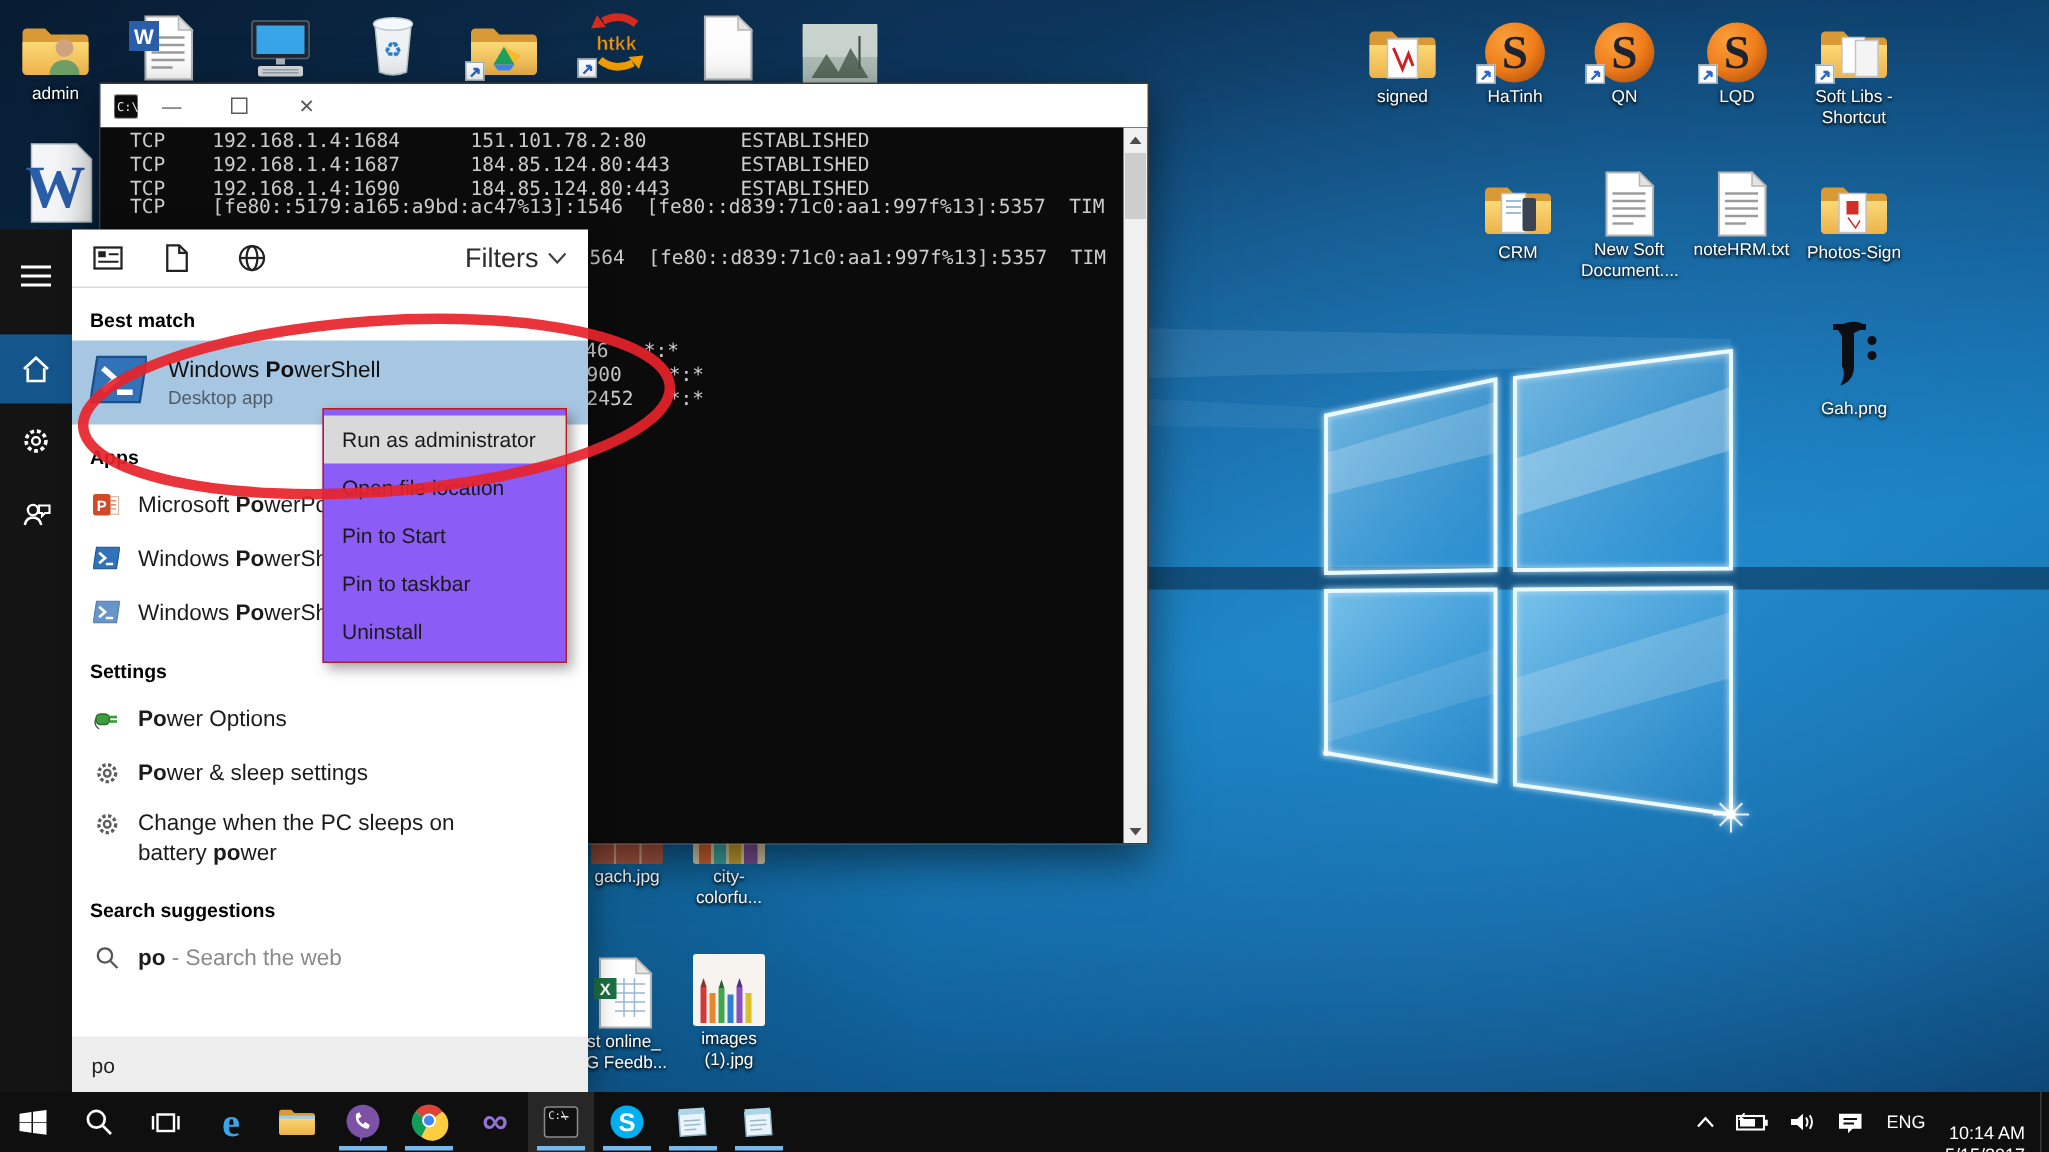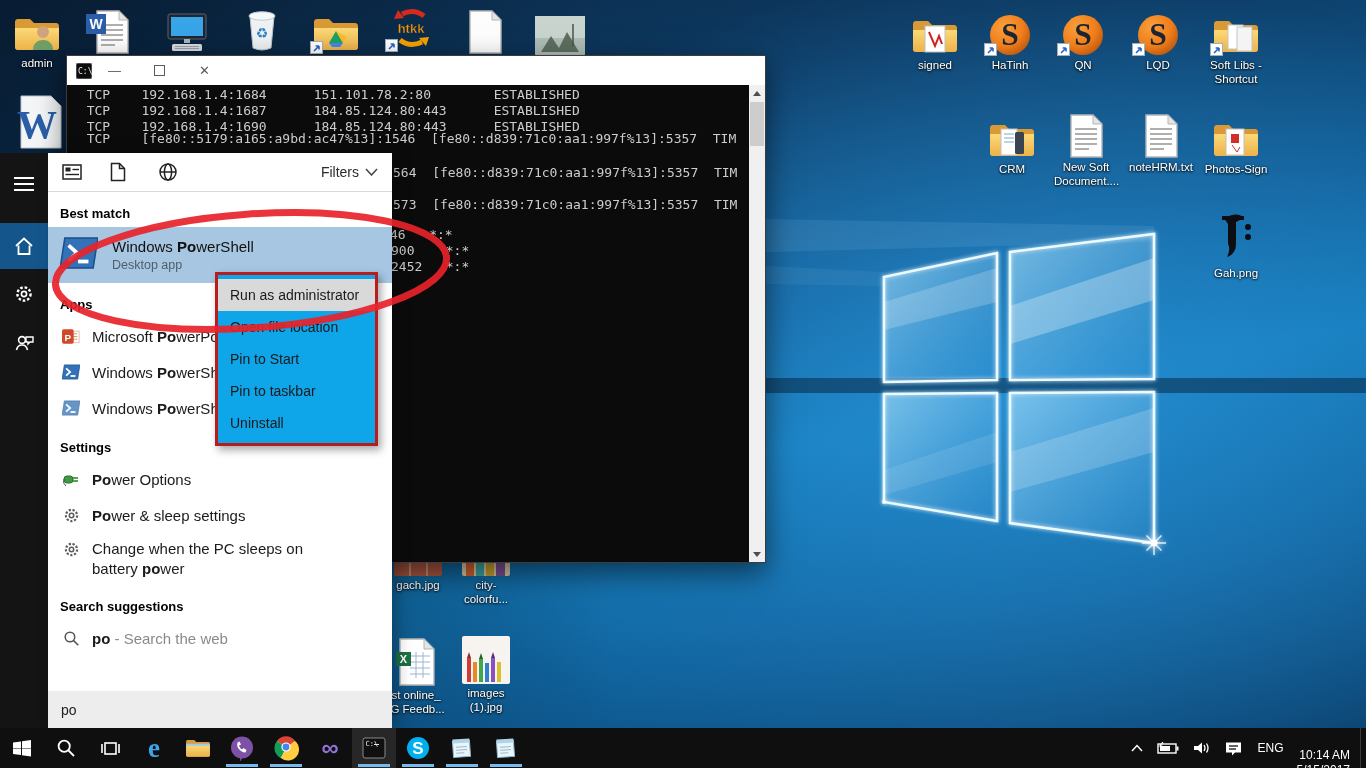--- a/index.html
+++ b/index.html
@@ -40,38 +40,38 @@
   
   .rail{position:absolute;left:0;top:153px;width:48px;bottom:40px;background:#141414;z-index:20;}
   .rail .ritem{height:46px;display:flex;align-items:center;justify-content:center;color:#fff;}
   .rail .active{background:#14568c;}
   .hamb{width:20px;height:14px;display:flex;flex-direction:column;justify-content:space-between;}
   .hamb i{display:block;height:2px;background:#fff;}
   .panel{position:absolute;left:48px;top:153px;width:344px;bottom:40px;background:#fff;z-index:20;
     box-shadow:6px 0 14px rgba(0,0,0,.25);}
   .phead{height:38px;display:flex;align-items:center;border-bottom:1px solid #d9d9d9;}
   .phead .fico{margin-left:14px;width:34px;display:flex;justify-content:flex-start;}
-  .filters{margin-left:auto;margin-right:14px;font-size:14px;color:#2b2b2b;display:flex;align-items:center;gap:6px;}
+  .filters{margin-left:auto;margin-right:14px;font-size:18px;color:#2b2b2b;display:flex;align-items:center;gap:6px;}
   .shead{font-size:13px;font-weight:bold;color:#000;padding:14px 0 6px 12px;}
   .bestrow{height:56px;background:#a6c6e2;display:flex;align-items:center;}
   .bestrow .bicon{margin-left:12px;}
   .btxt{margin-left:14px;}
   .btitle{font-size:15px;color:#111;}
   .bsub{font-size:12.5px;color:#4e5d6b;margin-top:3px;}
   .approw{height:36px;display:flex;align-items:center;font-size:15px;color:#1b1b1b;}
   .approw .aico{width:18px;margin-left:14px;margin-right:12px;display:flex;justify-content:center;}
   .b{font-weight:bold;}
   .set2{line-height:20px;font-size:15px;color:#1b1b1b;display:flex;padding:6px 0;}
   .set2 .aico{width:18px;margin-left:14px;margin-right:12px;display:flex;justify-content:center;padding-top:2px;}
   .sug .gray{color:#8a8a8a;}
   .searchbox{position:absolute;left:48px;bottom:40px;width:344px;height:37px;background:#ededed;z-index:21;
     display:flex;align-items:center;font-size:14px;color:#222;padding-left:13px;box-sizing:border-box;}
   
-  .ctxmenu{position:absolute;left:215px;top:272px;width:163px;z-index:30;background:#0ea5e9;
-    border:3px solid #b91c1c;box-shadow:3px 4px 8px rgba(0,0,0,.35);padding:4px 0;box-sizing:border-box;}
+  .ctxmenu{position:absolute;left:215px;top:272px;width:163px;z-index:30;background:#8b5cf6;
+    border:1px solid #b91c1c;box-shadow:3px 4px 8px rgba(0,0,0,.35);padding:4px 0;box-sizing:border-box;}
   .mitem{height:32px;display:flex;align-items:center;padding-left:12px;font-size:14px;color:#1a1a1a;}
   .mitem.hl{background:#d9d9d9;}
   
   .ann{position:absolute;left:0;top:0;z-index:40;pointer-events:none;}
   
   .taskbar{position:absolute;left:0;bottom:0;width:1366px;height:40px;background:#0f0f0f;z-index:50;
     display:flex;align-items:stretch;}
   .tb{width:44px;display:flex;align-items:center;justify-content:center;position:relative;}
   .tb.run::after{content:"";position:absolute;left:6px;right:6px;bottom:1px;height:3px;background:#76b9ed;}
   .tb.activebg{background:rgba(255,255,255,.10);}
@@ -501,21 +501,20 @@
         <div class="varrow" style="bottom:0">
           <svg width="8" height="5">
               <polygon points="0,0 8,0 4,5" fill="#4d4d4d"></polygon>
             </svg>
           </div>
       </div>
     </div>
   </div>
 
   <div class="cfrag" style="left:393px;top:165px;z-index:11">564  [fe80::d839:71c0:aa1:997f%13]:5357  TIM</div>
-  <div class="cfrag" style="left:393px;top:197px;z-index:11">573  [fe80::d839:71c0:aa1:997f%13]:5357  TIM</div>
   <div class="cfrag" style="left:390px;top:227px;z-index:11">46   *:*</div>
   <div class="cfrag" style="left:391px;top:243px;z-index:11">900    *:*</div>
   <div class="cfrag" style="left:391px;top:259px;z-index:11">2452   *:*</div>
 
   <div class="rail">
     <div class="ritem" style="margin-top:8px">
       <span class="hamb">
           <i></i>
           <i></i>
           <i></i>

